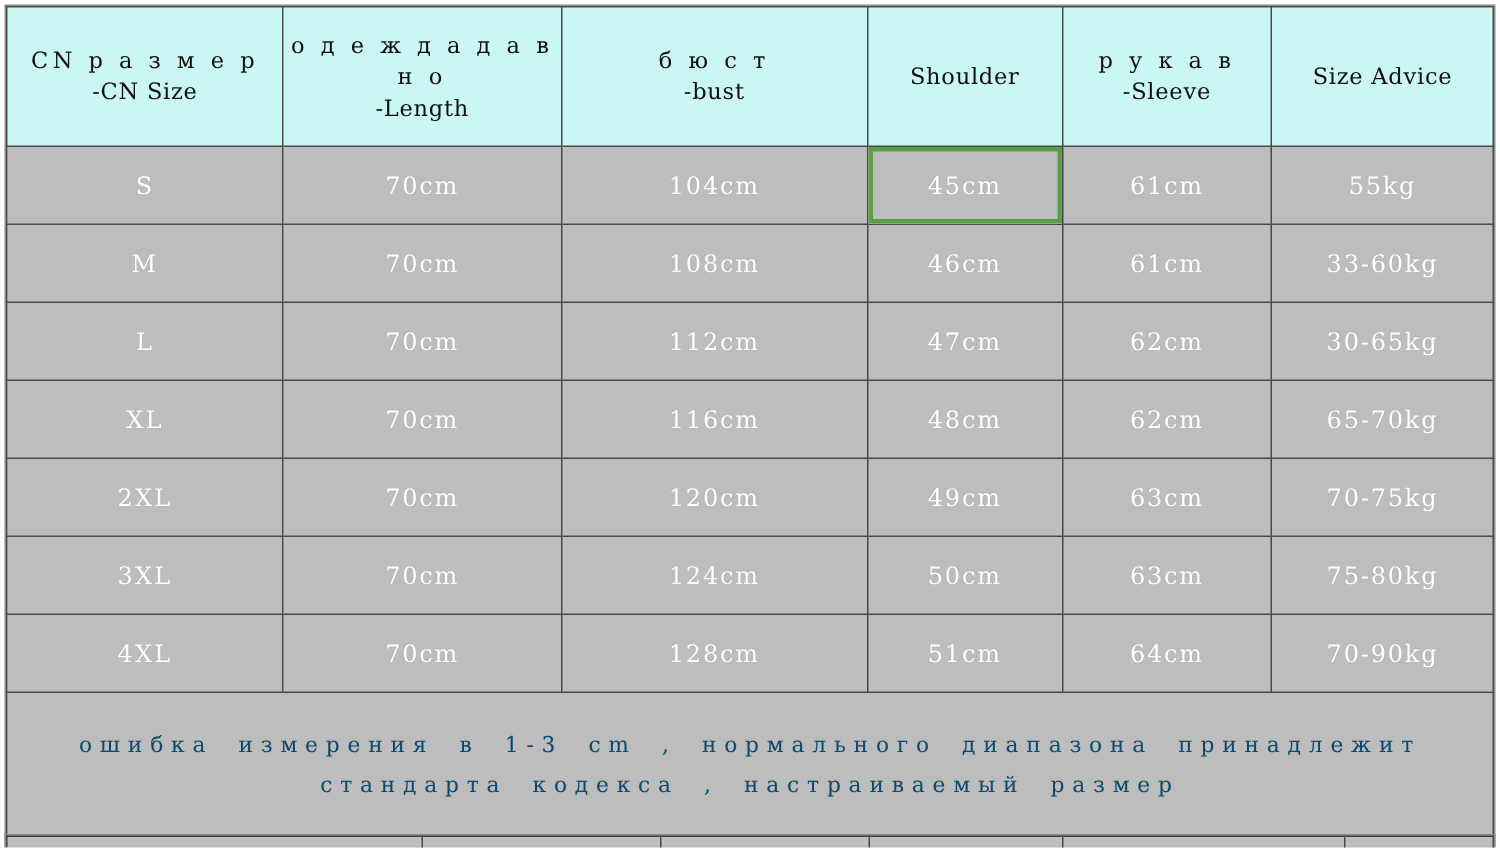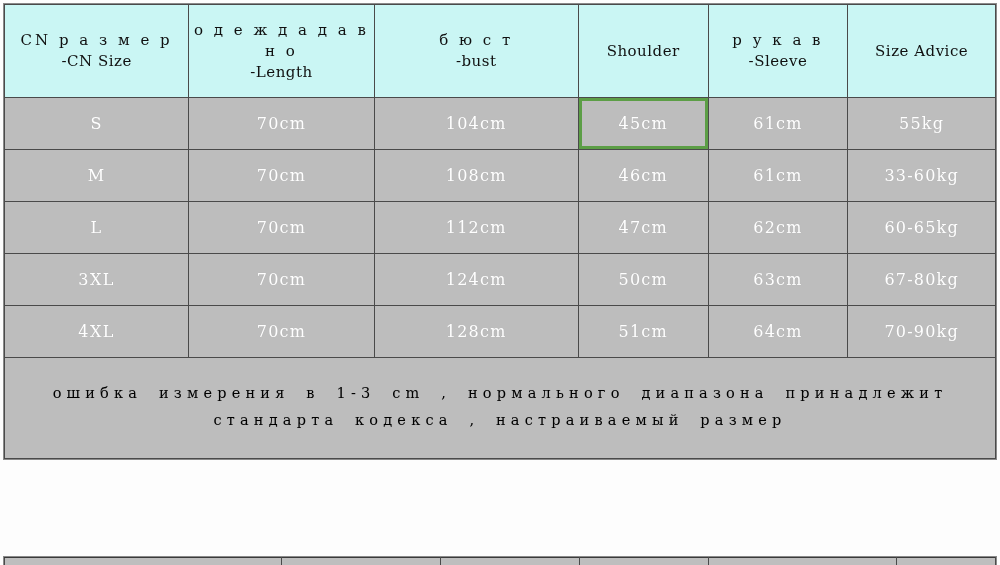--- a/index.html
+++ b/index.html
@@ -56,21 +56,21 @@
   td.selected .sel-box{
     position:absolute;left:0;top:0;right:0;bottom:0;
     border:3px solid #5c9e46;
     box-sizing:border-box;
     pointer-events:none;
   }
 
   
   tr.note td{
     background:#bdbdbd;
-    color:#000000;
+    color:#0c4a6e;
     font-size:14.5px;
     letter-spacing:5.2px;
     line-height:27px;
     height:86px;
     padding:6px 10px 8px 10px;
     text-align:center;
     word-spacing:7px;
   }
 
   
@@ -147,29 +147,45 @@
           <td>46cm</td>
           <td>61cm</td>
           <td>33-60kg</td>
         </tr>
         <tr>
           <td class="sizecell">L</td>
           <td>70cm</td>
           <td>112cm</td>
           <td>47cm</td>
           <td>62cm</td>
-          <td>60-65kg</td>
+          <td>30-65kg</td>
+        </tr>
+        <tr>
+          <td class="sizecell">XL</td>
+          <td>70cm</td>
+          <td>116cm</td>
+          <td>48cm</td>
+          <td>62cm</td>
+          <td>65-70kg</td>
+        </tr>
+        <tr>
+          <td class="sizecell">2XL</td>
+          <td>70cm</td>
+          <td>120cm</td>
+          <td>49cm</td>
+          <td>63cm</td>
+          <td>70-75kg</td>
         </tr>
         <tr>
           <td class="sizecell">3XL</td>
           <td>70cm</td>
           <td>124cm</td>
           <td>50cm</td>
           <td>63cm</td>
-          <td>67-80kg</td>
+          <td>75-80kg</td>
         </tr>
         <tr>
           <td class="sizecell">4XL</td>
           <td>70cm</td>
           <td>128cm</td>
           <td>51cm</td>
           <td>64cm</td>
           <td>70-90kg</td>
         </tr>
         <tr class="note">

